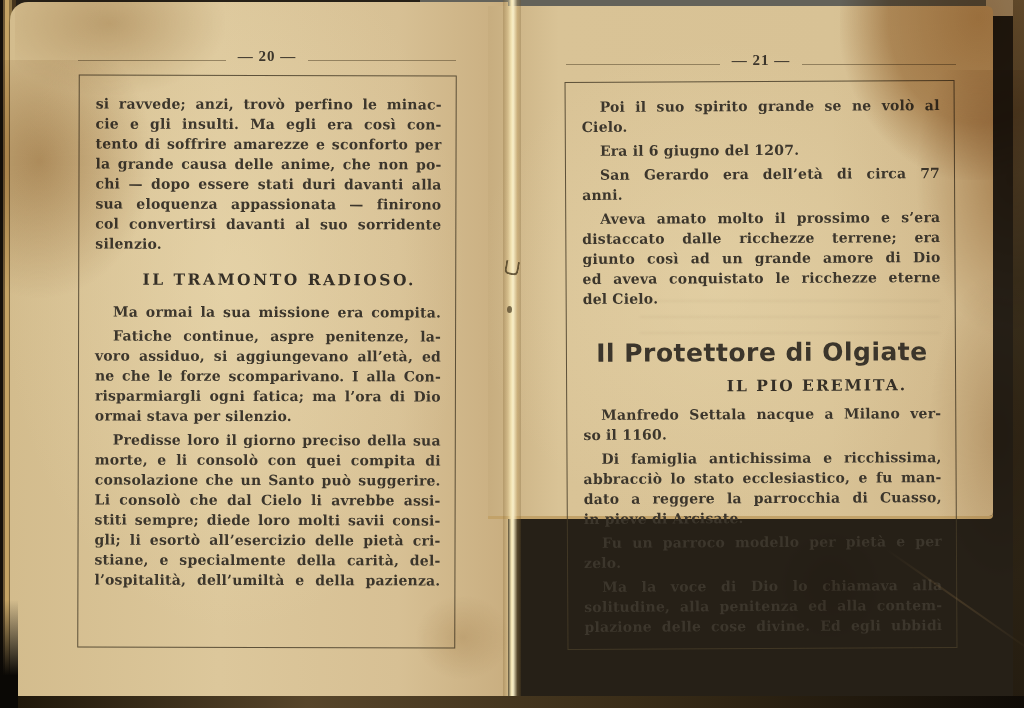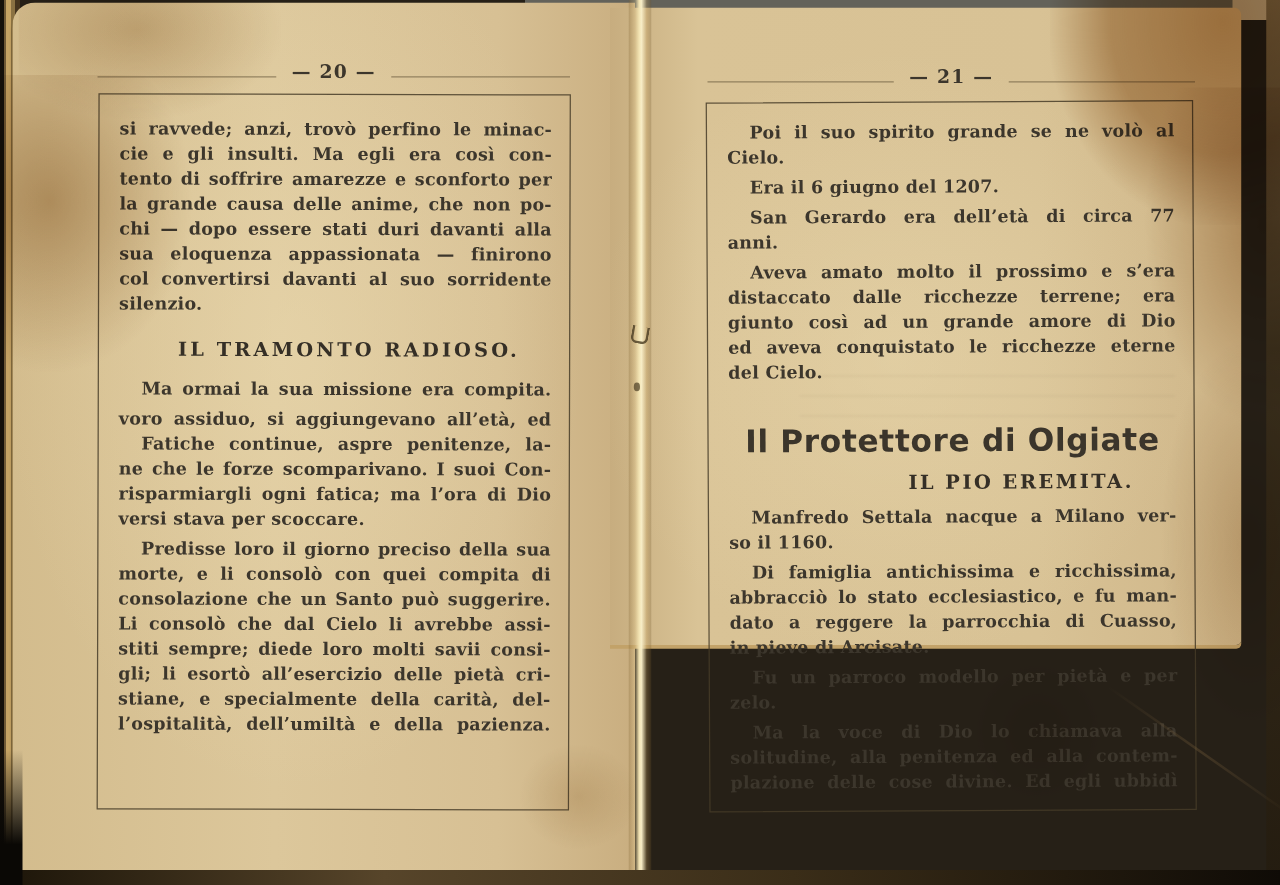--- a/index.html
+++ b/index.html
@@ -41,21 +41,21 @@
 
   .stain{position:absolute;z-index:4;pointer-events:none;mix-blend-mode:multiply;}
   .s1{left:840px;top:-70px;width:230px;height:250px;background:radial-gradient(ellipse at 60% 35%,rgba(158,107,45,.68) 0%,rgba(158,107,45,.5) 46%,rgba(158,107,45,0) 72%);}
   .s2{left:915px;top:70px;width:160px;height:270px;background:radial-gradient(ellipse at 60% 40%,rgba(158,107,45,.5) 0%,rgba(158,107,45,0) 70%);}
   .s3{left:928px;top:270px;width:130px;height:330px;background:radial-gradient(ellipse at 55% 50%,rgba(150,105,50,.3) 0%,rgba(150,105,50,0) 70%);}
   .s4{left:-10px;top:60px;width:165px;height:240px;background:radial-gradient(ellipse at 30% 42%,rgba(148,103,45,.45) 0%,rgba(148,103,45,0) 70%);}
   .s5{left:15px;top:-35px;width:210px;height:130px;background:radial-gradient(ellipse at 45% 45%,rgba(150,108,50,.32) 0%,rgba(150,108,50,0) 72%);}
   .s6{left:765px;top:515px;width:130px;height:140px;background:radial-gradient(ellipse,rgba(145,105,55,.17) 0%,rgba(145,105,55,0) 70%);}
   .s7{left:415px;top:595px;width:95px;height:85px;background:radial-gradient(ellipse,rgba(160,120,55,.2) 0%,rgba(160,120,55,0) 70%);}
 
-  .pnum-row{position:absolute;display:flex;align-items:center;z-index:3;}
+  .pnum-row{position:absolute;display:flex;align-items:center;z-index:3;font-family:Liberation Serif, serif;}
   .pnum-row.left{left:68px;top:46px;width:378px;}
   .pnum-row.right{left:78px;top:46px;width:390px;}
   .pnum-rule{flex:1;height:1px;background:rgba(90,75,48,.55);transform:translateY(4px);}
   .pnum{font-size:15px;font-weight:700;color:#3c362c;letter-spacing:1px;padding:0 12px;white-space:nowrap;}
 
   .frame{position:absolute;border:1px solid rgba(70,60,40,.85);z-index:2;}
   .frame-left{left:68px;top:73px;width:376px;height:571px;transform:rotate(.15deg);}
   .frame-right{left:78px;top:75px;width:388px;height:566px;transform:rotate(-.3deg);}
   .content{position:absolute;inset:0;padding:18px 14px 0 16px;color:#3c362c;}
   .frame-right .content{padding-top:14px;}
@@ -104,25 +104,25 @@
             <div class="line">chi — dopo essere stati duri davanti alla</div>
             <div class="line">sua eloquenza appassionata — finirono</div>
             <div class="line">col convertirsi davanti al suo sorridente</div>
             <div class="line last">silenzio.</div>
           </div>
           <div class="heading">IL TRAMONTO RADIOSO.</div>
           <div class="para">
             <div class="line first">Ma ormai la sua missione era compita.</div>
           </div>
           <div class="para">
+            <div class="line first">Fatiche continue, aspre penitenze, la-</div>
             <div class="line">voro assiduo, si aggiungevano all’età, ed</div>
-            <div class="line first">Fatiche continue, aspre penitenze, la-</div>
-            <div class="line">ne che le forze scomparivano. I suoi Con-</div>
+            <div class="line">ne che le forze scomparivano. I alla Con-</div>
             <div class="line">risparmiargli ogni fatica; ma l’ora di Dio</div>
-            <div class="line last">versi stava per scoccare.</div>
+            <div class="line last">ormai stava per silenzio.</div>
           </div>
           <div class="para">
             <div class="line first">Predisse loro il giorno preciso della sua</div>
             <div class="line">morte, e li consolò con quei compita di</div>
             <div class="line">consolazione che un Santo può suggerire.</div>
             <div class="line">Li consolò che dal Cielo li avrebbe assi-</div>
             <div class="line">stiti sempre; diede loro molti savii consi-</div>
             <div class="line">gli; li esortò all’esercizio delle pietà cri-</div>
             <div class="line">stiane, e specialmente della carità, del-</div>
             <div class="line">l’ospitalità, dell’umiltà e della pazienza.</div>

